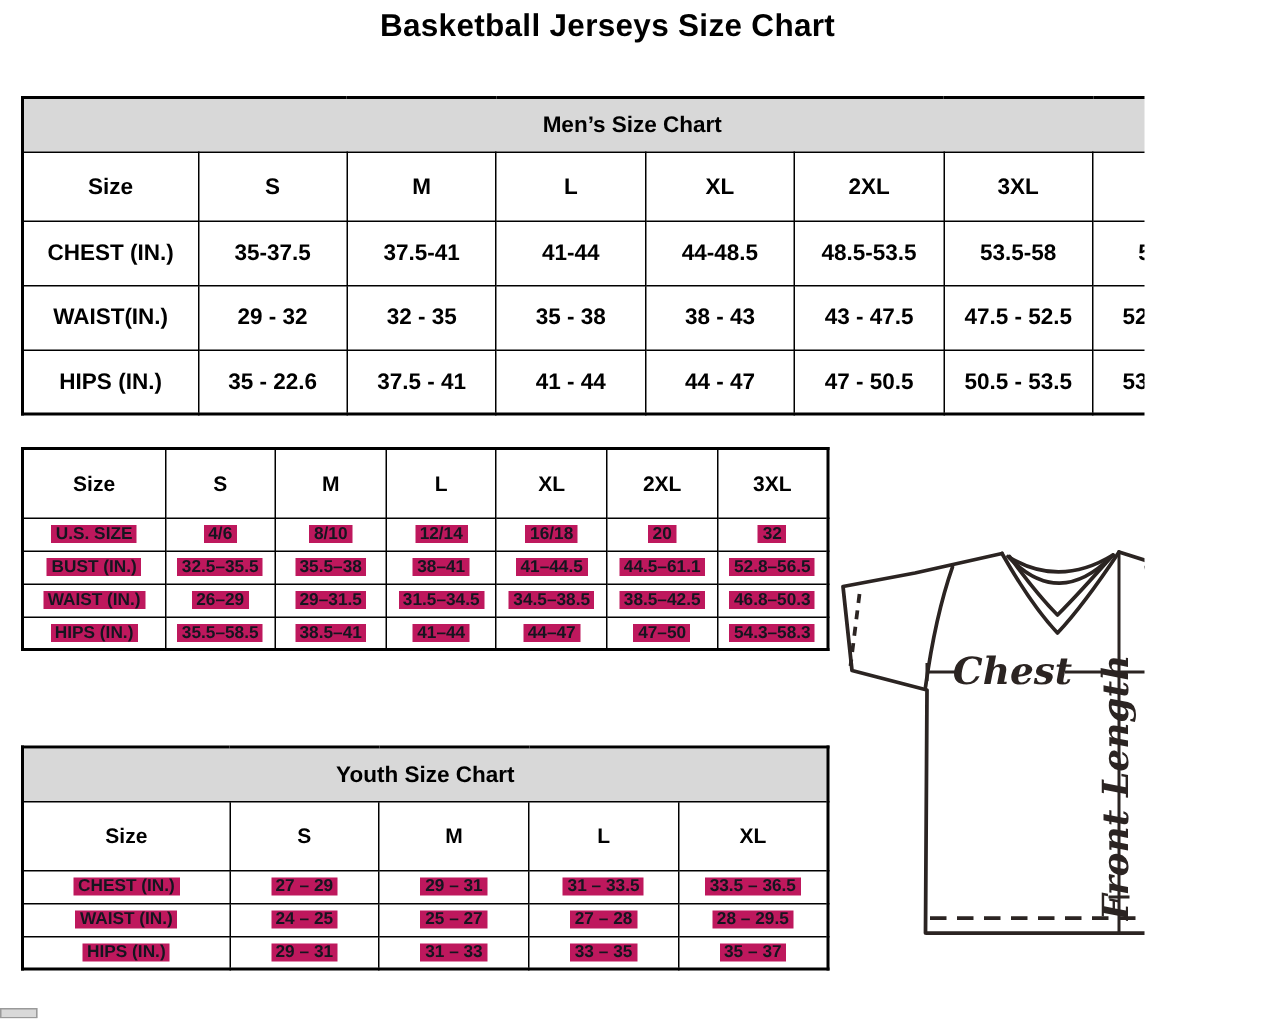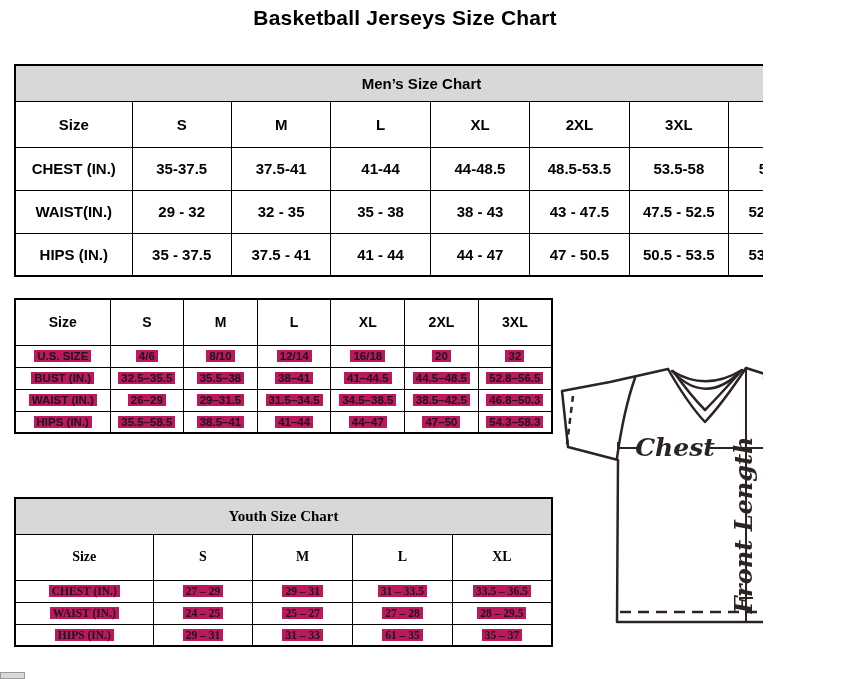--- a/index.html
+++ b/index.html
@@ -27,21 +27,21 @@
   #men-table { left:14px; top:64px; width:815px; }
   #men-table col.c0 { width:117px; }
   #men-table tr.head th { height:46px; font-size:15px; }
   #men-table tr.datarow th, #men-table tr.datarow td { height:43px; font-size:15px; }
   
   #women-table { left:14px; top:298px; width:539px; }
   #women-table col.c0 { width:95px; }
   #women-table tr.head th { height:46px; font-size:14px; }
   #women-table tr.datarow th, #women-table tr.datarow td { height:22px; font-size:11.5px; color:#15151f; }
   
-  #youth-table { left:14px; top:497px; width:539px;font-family:Liberation Serif, serif; }
+  #youth-table { left:14px; top:497px; width:539px; }
   #youth-table col.c0 { width:138px; }
   #youth-table tr.head th { height:46px; font-size:14px; }
   #youth-table tr.datarow th, #youth-table tr.datarow td { height:22px; font-size:11.5px; color:#15151f; }
   
   .hl-table tr.datarow .cv { background:#be185d; padding:0 3px; }
   
   #jersey { position:absolute; left:556px; top:360px; width:287px; height:302px; }
   #jersey text {
     font-family:"DejaVu Serif","Liberation Serif",serif;
     font-style:italic; font-weight:bold; fill:#2b2422;
@@ -102,21 +102,21 @@
           <td><span class="cv">29 - 32</span></td>
           <td><span class="cv">32 - 35</span></td>
           <td><span class="cv">35 - 38</span></td>
           <td><span class="cv">38 - 43</span></td>
           <td><span class="cv">43 - 47.5</span></td>
           <td><span class="cv">47.5 - 52.5</span></td>
           <td><span class="cv">52.5 - 57</span></td>
         </tr>
         <tr class="datarow">
           <th><span class="cv">HIPS (IN.)</span></th>
-          <td><span class="cv">35 - 37.5</span></td>
+          <td><span class="cv">35 - 22.6</span></td>
           <td><span class="cv">37.5 - 41</span></td>
           <td><span class="cv">41 - 44</span></td>
           <td><span class="cv">44 - 47</span></td>
           <td><span class="cv">47 - 50.5</span></td>
           <td><span class="cv">50.5 - 53.5</span></td>
           <td><span class="cv">53.5 - 57</span></td>
         </tr>
       </tbody>
     </table>
 
@@ -148,21 +148,21 @@
           <td><span class="cv">16/18</span></td>
           <td><span class="cv">20</span></td>
           <td><span class="cv">32</span></td>
         </tr>
         <tr class="datarow">
           <th><span class="cv">BUST (IN.)</span></th>
           <td><span class="cv">32.5–35.5</span></td>
           <td><span class="cv">35.5–38</span></td>
           <td><span class="cv">38–41</span></td>
           <td><span class="cv">41–44.5</span></td>
-          <td><span class="cv">44.5–48.5</span></td>
+          <td><span class="cv">44.5–61.1</span></td>
           <td><span class="cv">52.8–56.5</span></td>
         </tr>
         <tr class="datarow">
           <th><span class="cv">WAIST (IN.)</span></th>
           <td><span class="cv">26–29</span></td>
           <td><span class="cv">29–31.5</span></td>
           <td><span class="cv">31.5–34.5</span></td>
           <td><span class="cv">34.5–38.5</span></td>
           <td><span class="cv">38.5–42.5</span></td>
           <td><span class="cv">46.8–50.3</span></td>
@@ -209,21 +209,21 @@
           <th><span class="cv">WAIST (IN.)</span></th>
           <td><span class="cv">24 – 25</span></td>
           <td><span class="cv">25 – 27</span></td>
           <td><span class="cv">27 – 28</span></td>
           <td><span class="cv">28 – 29.5</span></td>
         </tr>
         <tr class="datarow">
           <th><span class="cv">HIPS (IN.)</span></th>
           <td><span class="cv">29 – 31</span></td>
           <td><span class="cv">31 – 33</span></td>
-          <td><span class="cv">61 – 35</span></td>
+          <td><span class="cv">33 – 35</span></td>
           <td><span class="cv">35 – 37</span></td>
         </tr>
       </tbody>
     </table>
 
   <svg id="jersey" viewBox="0 0 287 302">
     <g fill="none" stroke="#2b2422" stroke-width="2.5" stroke-linejoin="round" stroke-linecap="round">
 
       <path d="M112,9 L54,22 L6,31 L12,87 L62,100 L61,262 L226,262 L226,100 L276,87 L282,31 L234,22 L190,8"></path>
 

